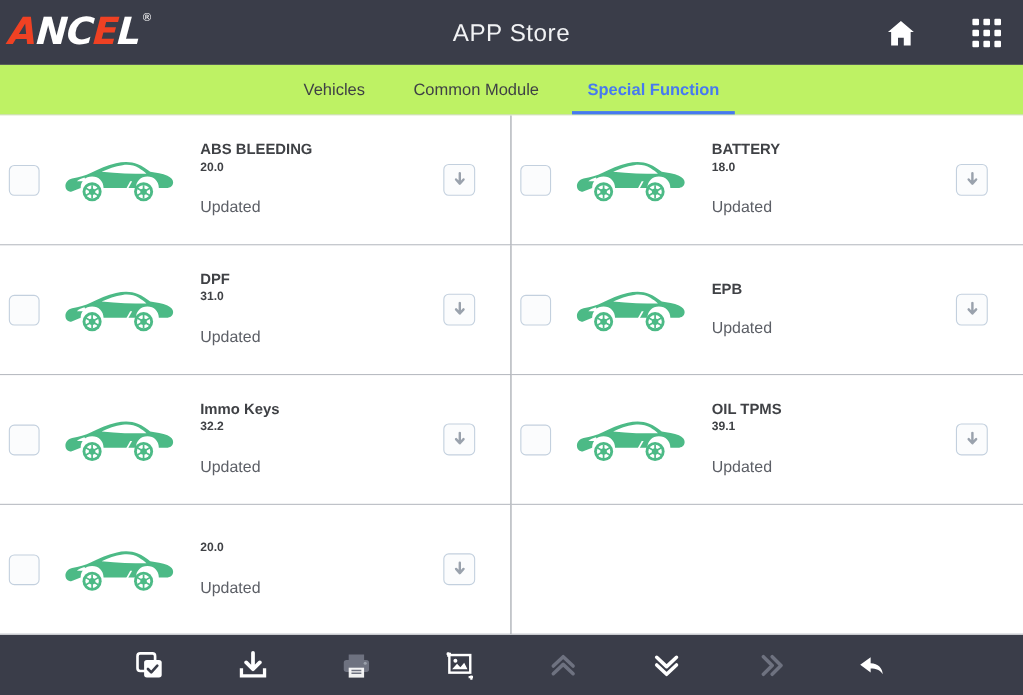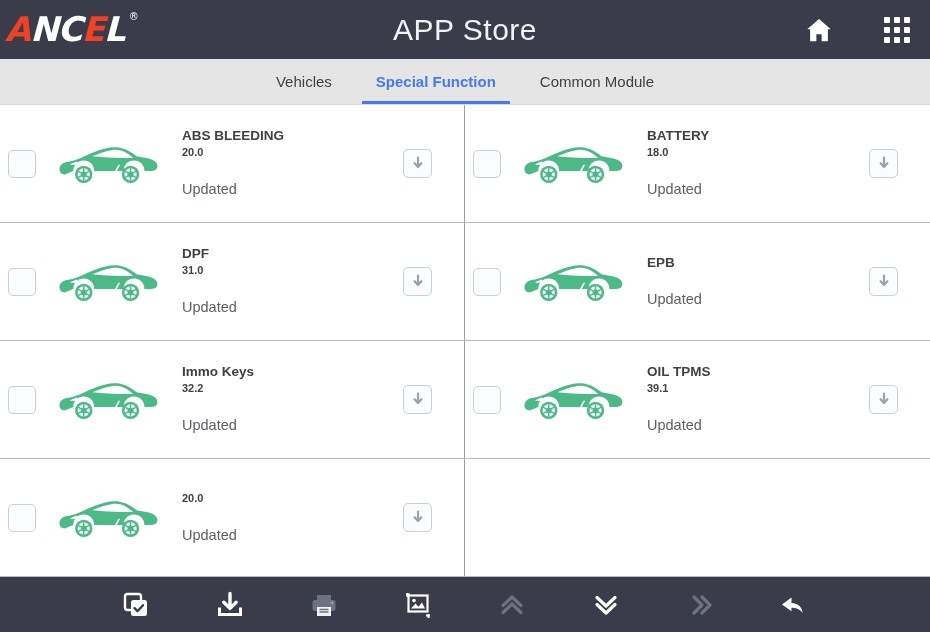--- a/index.html
+++ b/index.html
@@ -58,21 +58,21 @@
     margin-left: 1px;
     margin-top: 3px;
     font-family: "DejaVu Sans", sans-serif;
   }
   .header-title {
     position: absolute;
     left: 0;
     right: 0;
     text-align: center;
     color: #f1f2f4;
-    font-size: 30px;
+    font-size: 22px;
     letter-spacing: 0.5px;
   }
   .header-icons {
     position: absolute;
     right: 18px;
     top: 0;
     height: 59px;
     display: flex;
     align-items: center;
     gap: 48px;
@@ -97,21 +97,21 @@
     height: 6px;
     background: #ffffff;
     border-radius: 1px;
   }
 
   
   .tabbar {
     position: relative;
     height: 45px;
     flex: 0 0 45px;
-    background: #e5e5e5;
+    background: #bef264;
     display: flex;
     align-items: center;
     justify-content: center;
     gap: 0;
     border-bottom: 1px solid #d9dade;
   }
   .tab {
     font-size: 15px;
     color: #3f4145;
     padding: 0 22px;
@@ -266,22 +266,22 @@
             <i></i>
             <i></i>
             <i></i>
         </span>
       </div>
     </div>
   </div>
 
   <div class="tabbar">
     <div class="tab">Vehicles</div>
+    <div class="tab">Common Module</div>
     <div class="tab active">Special Function</div>
-    <div class="tab">Common Module</div>
   </div>
 
   <div class="content">
 
     <div class="cell col-left">
       <div class="chk"></div>
       <div class="car">
         <svg width="104" height="46" viewBox="0 0 120 52" aria-hidden="true">
           <path fill="#4cba86" d="M10 38c-3 0-6-2-6-6 0-4 3-7 7-8 7-1 14-3 20-6 8-4 17-8 26-10 8-2 16-2 23 1 5 2 9 5 13 8 6 1 13 2 18 4 4 2 6 4 6 7 0 4-3 6-7 6h-8c0-7-5-12-12-12s-12 5-12 12H44c0-7-5-12-12-12s-12 5-12 12z"></path>
           <path fill="#ffffff" d="M42 17c7-3 14-6 22-7 6-1 12 0 17 3 3 2 6 4 8 6-15 0-30 0-47-2z"></path>

